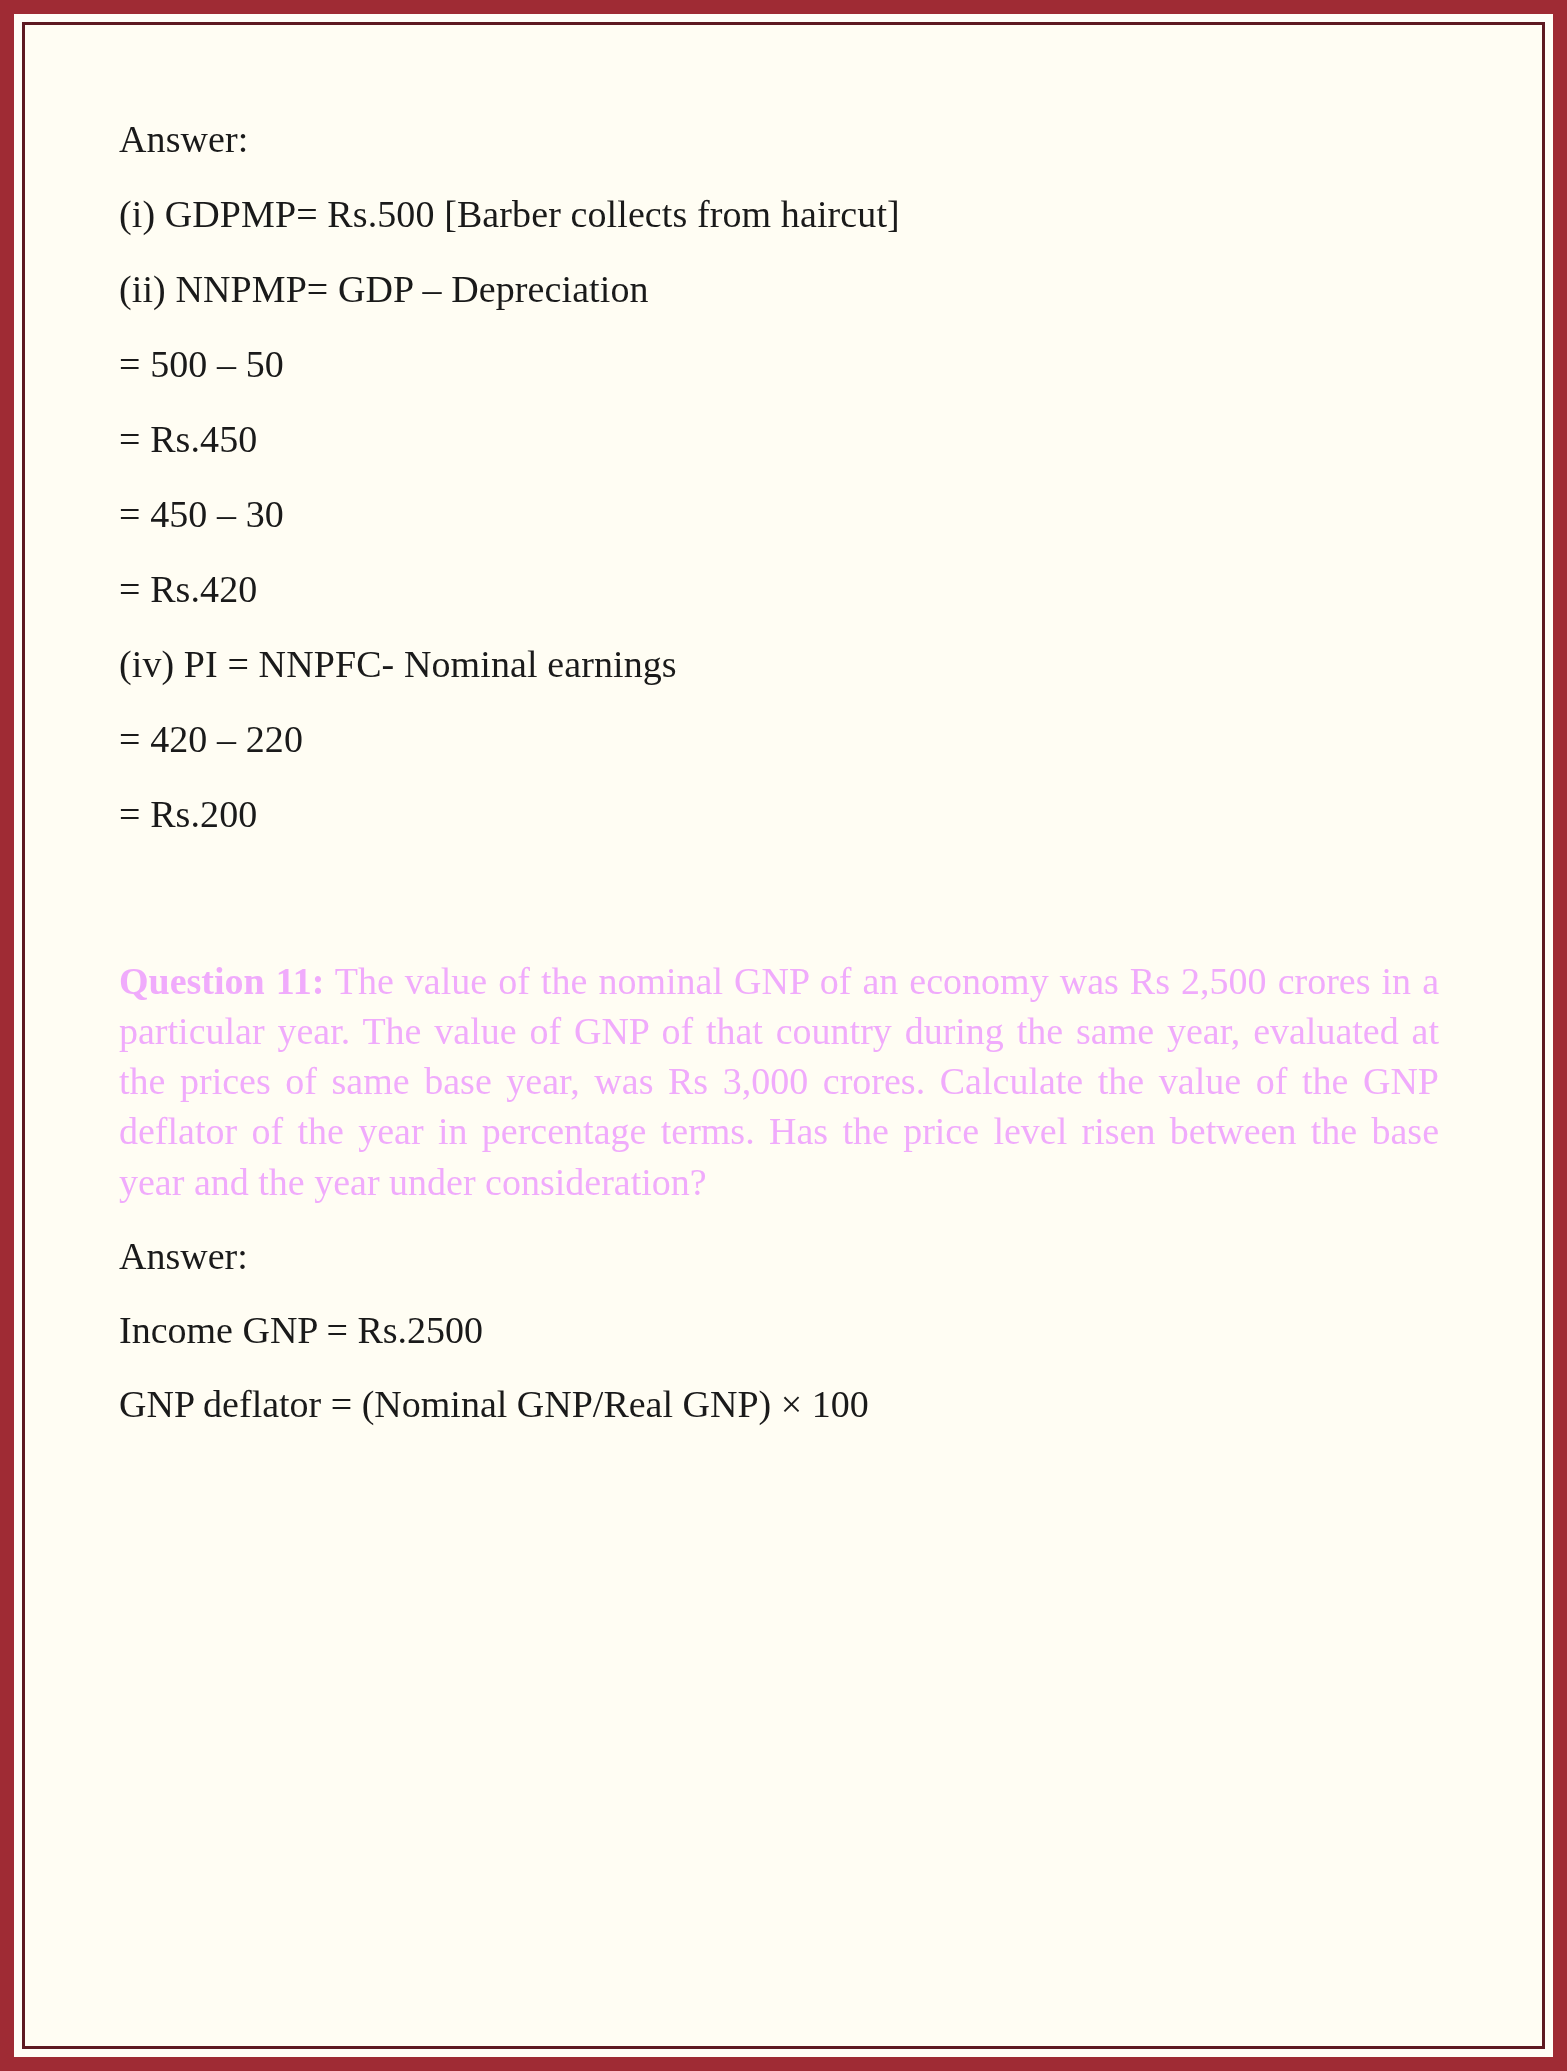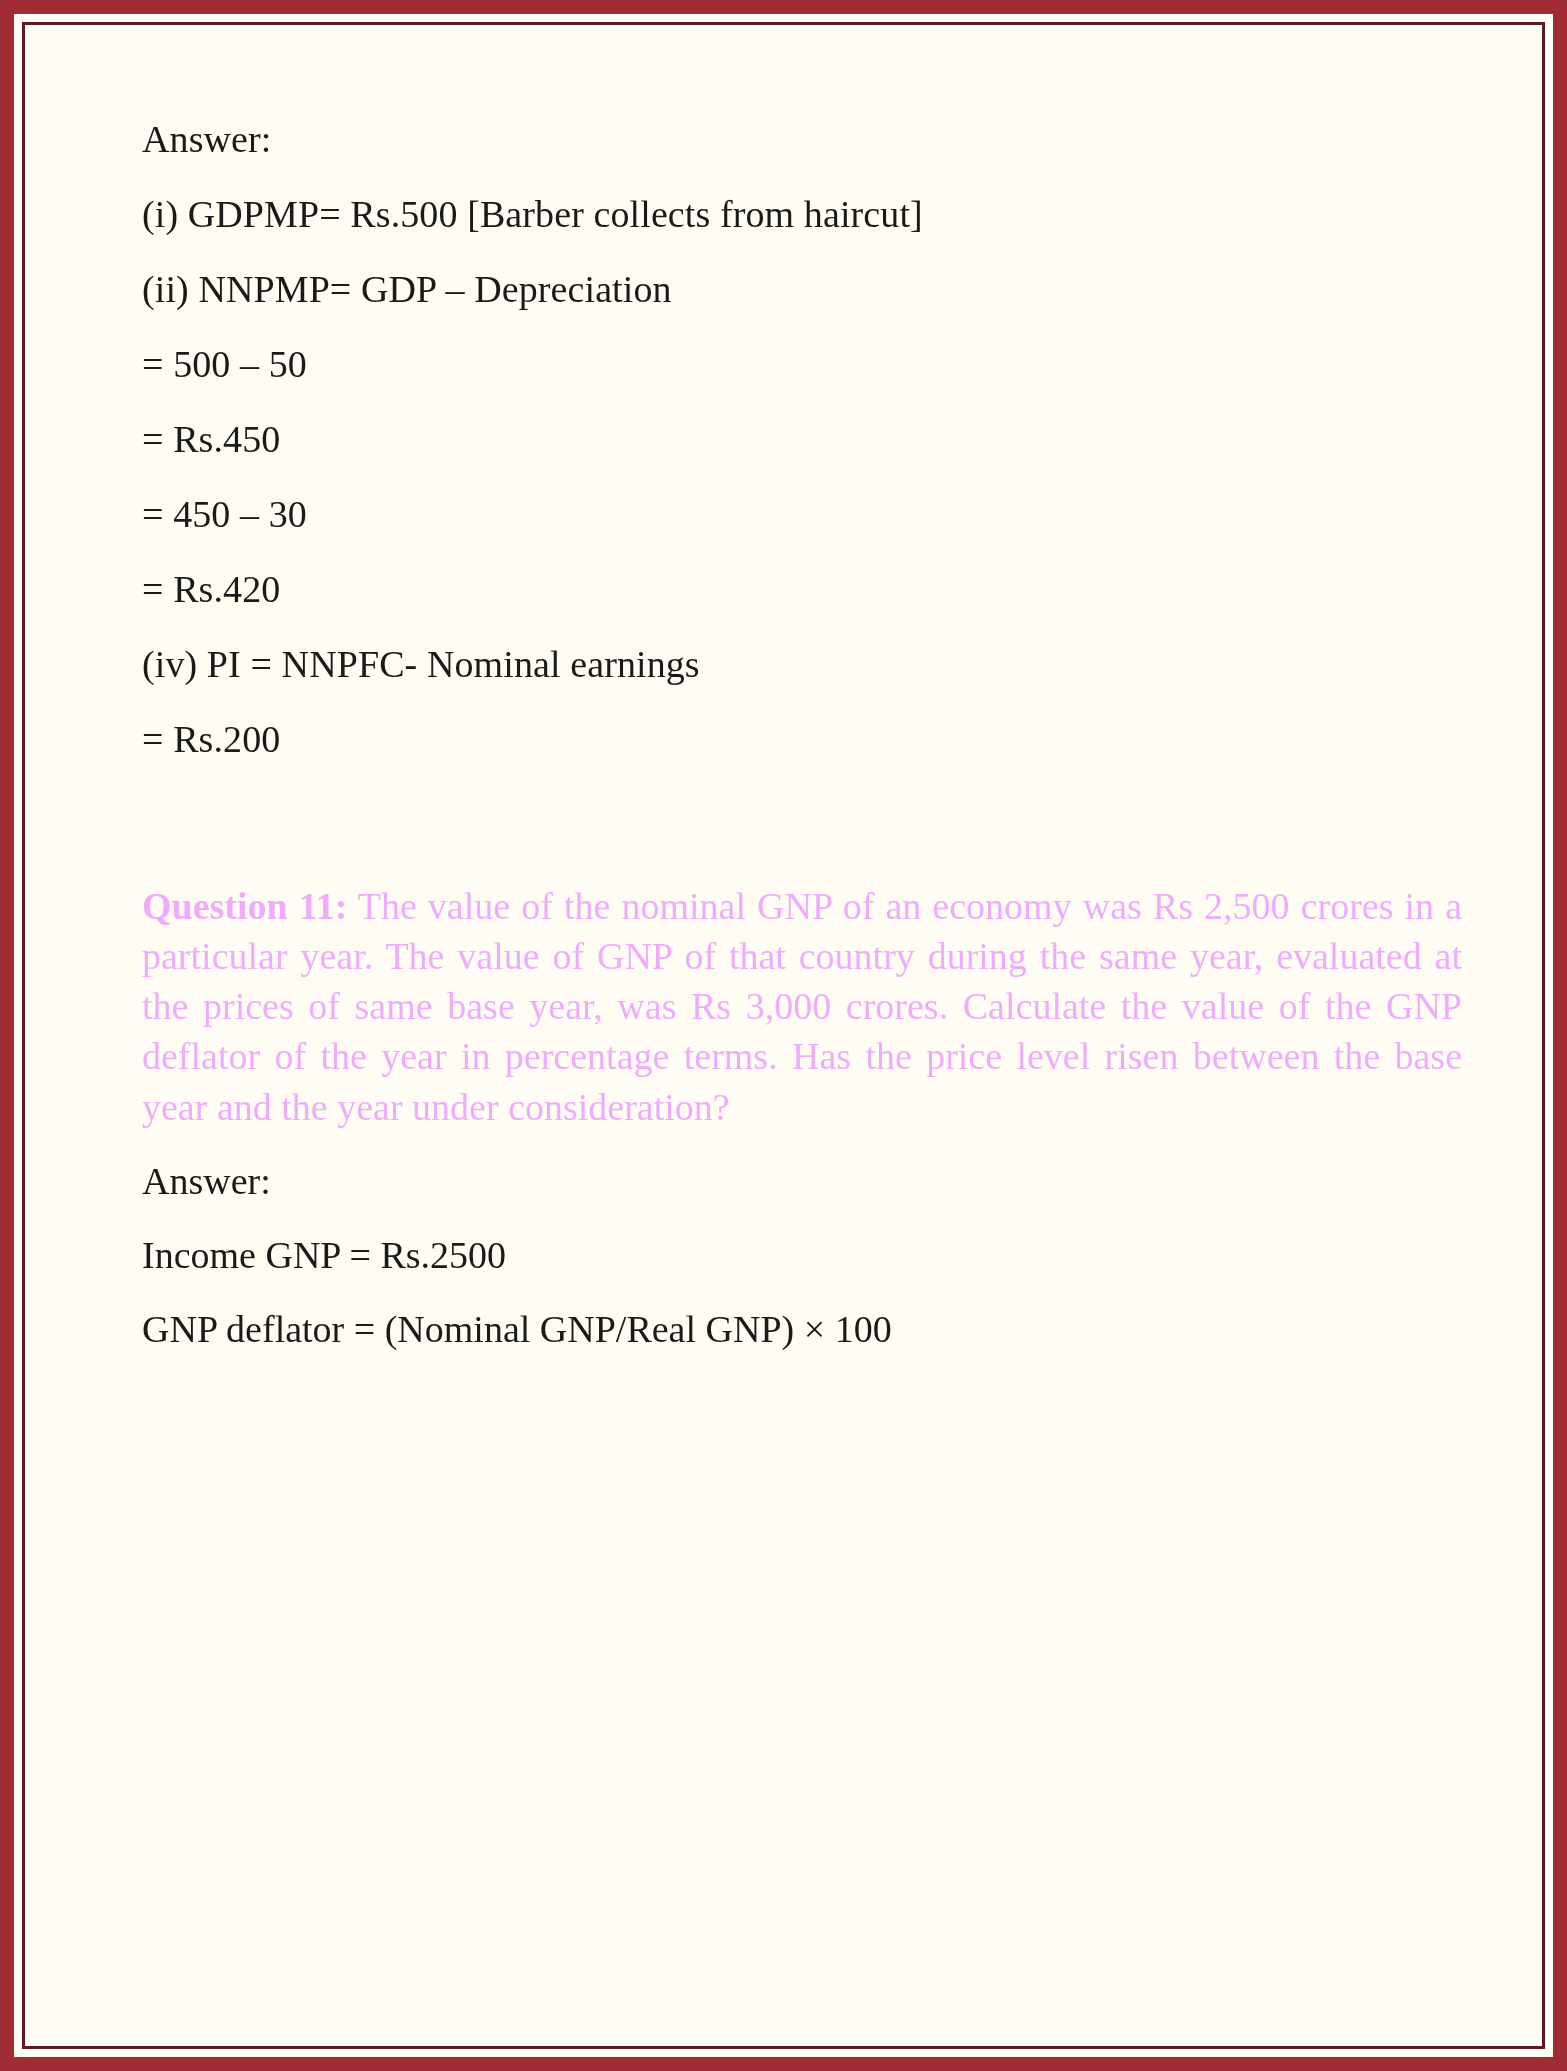--- a/index.html
+++ b/index.html
@@ -31,21 +31,21 @@
   }
   .page-inner-rule {
     width: 100%;
     height: 100%;
     border: 3px solid #5e1a21;
     box-sizing: border-box;
     background: #fffdf3;
   }
   .page-body {
     position: absolute;
-    left: 142px;
+    left: 119px;
     top: 120px;
     width: 1320px;
     height: 1830px;
   }
 
   .line {
     font-size: 38px;
     line-height: 1.0;
     color: #1a1a1a;
     margin: 0 0 37px 0;
@@ -88,20 +88,21 @@
 
   <div class="line">Answer:</div>
 
   <div class="line">(i) GDPMP= Rs.500 [Barber collects from haircut]</div>
   <div class="line">(ii) NNPMP= GDP – Depreciation</div>
   <div class="line">= 500 – 50</div>
   <div class="line">= Rs.450</div>
   <div class="line">= 450 – 30</div>
   <div class="line">= Rs.420</div>
   <div class="line">(iv) PI = NNPFC- Nominal earnings</div>
+  <div class="line">= 420 – 220</div>
   <div class="line">= Rs.200</div>
 
   <div class="spacer-block"></div>
 
   <p class="question-para"><span class="q-label">Question 11:</span><span> The value of the nominal GNP of an economy was Rs 2,500 crores in a particular year. The value of GNP of that country during the same year, evaluated at the prices of same base year, was Rs 3,000 crores. Calculate the value of the GNP deflator of the year in percentage terms. Has the price level risen between the base year and the year under consideration?</span></p>
 
   <div class="answer-line">Answer:</div>
   <div class="answer-line">Income GNP = Rs.2500</div>
   <div class="answer-line">GNP deflator = (Nominal GNP/Real GNP) × 100</div>
 

